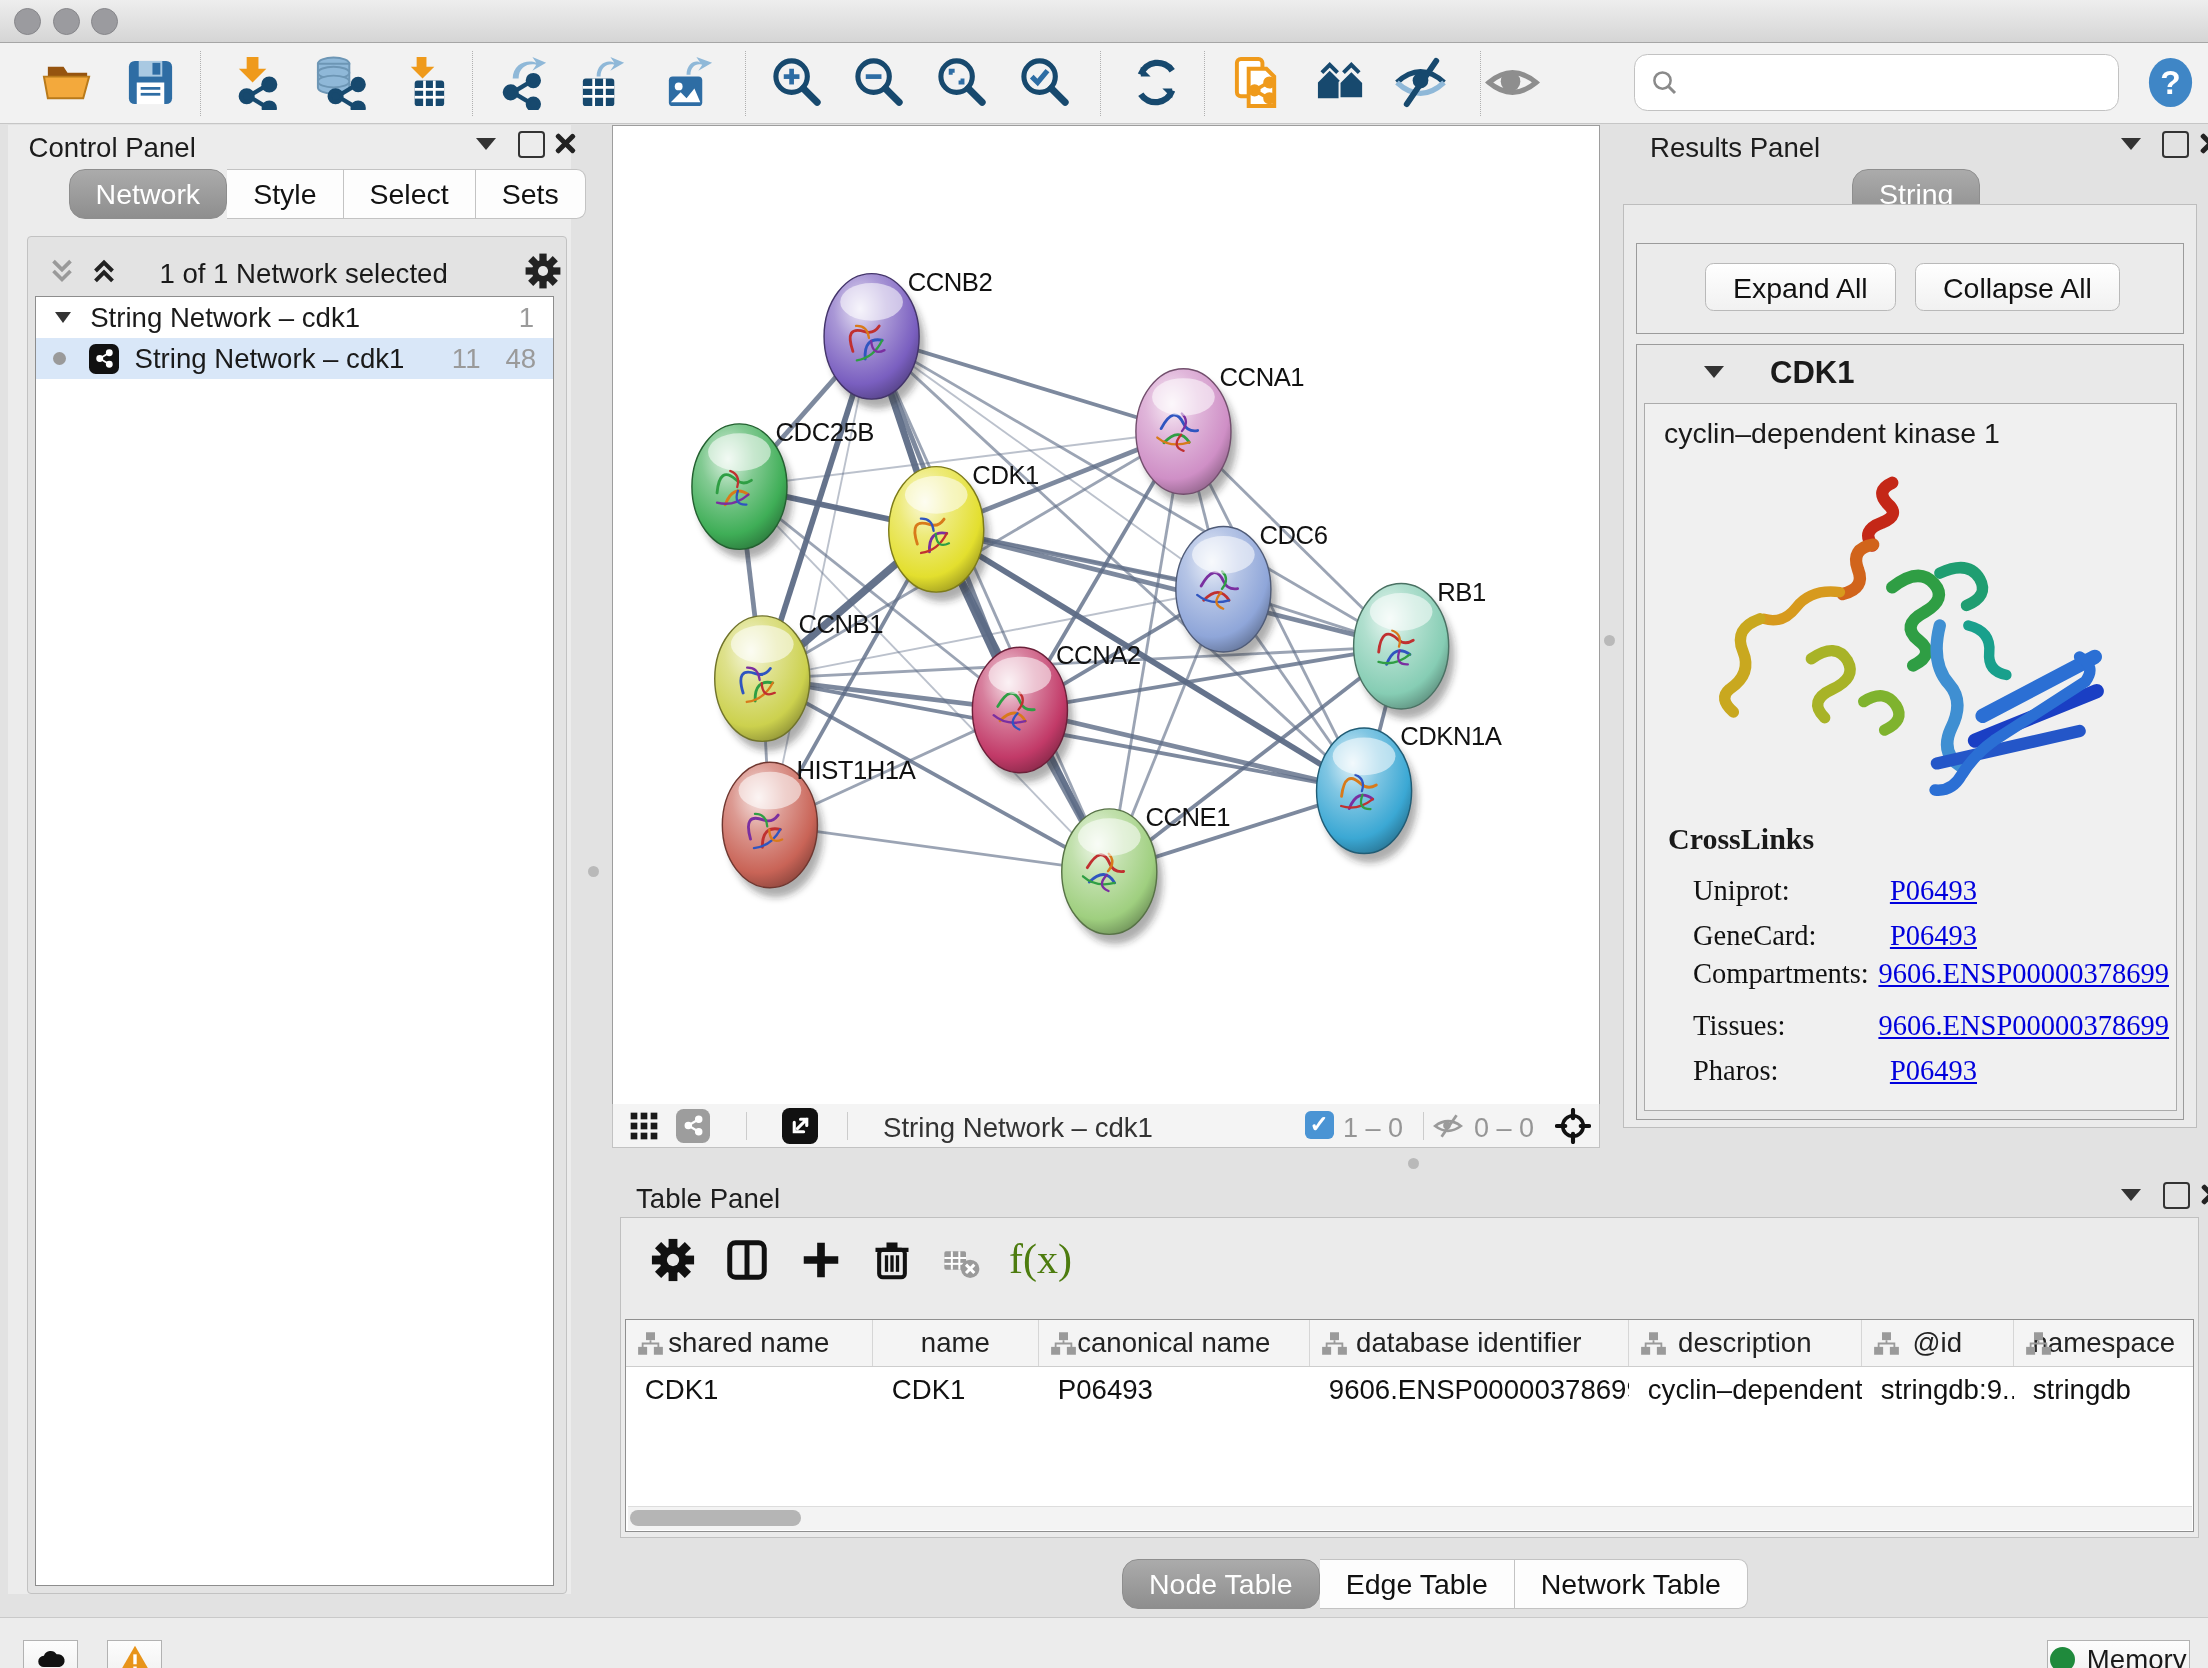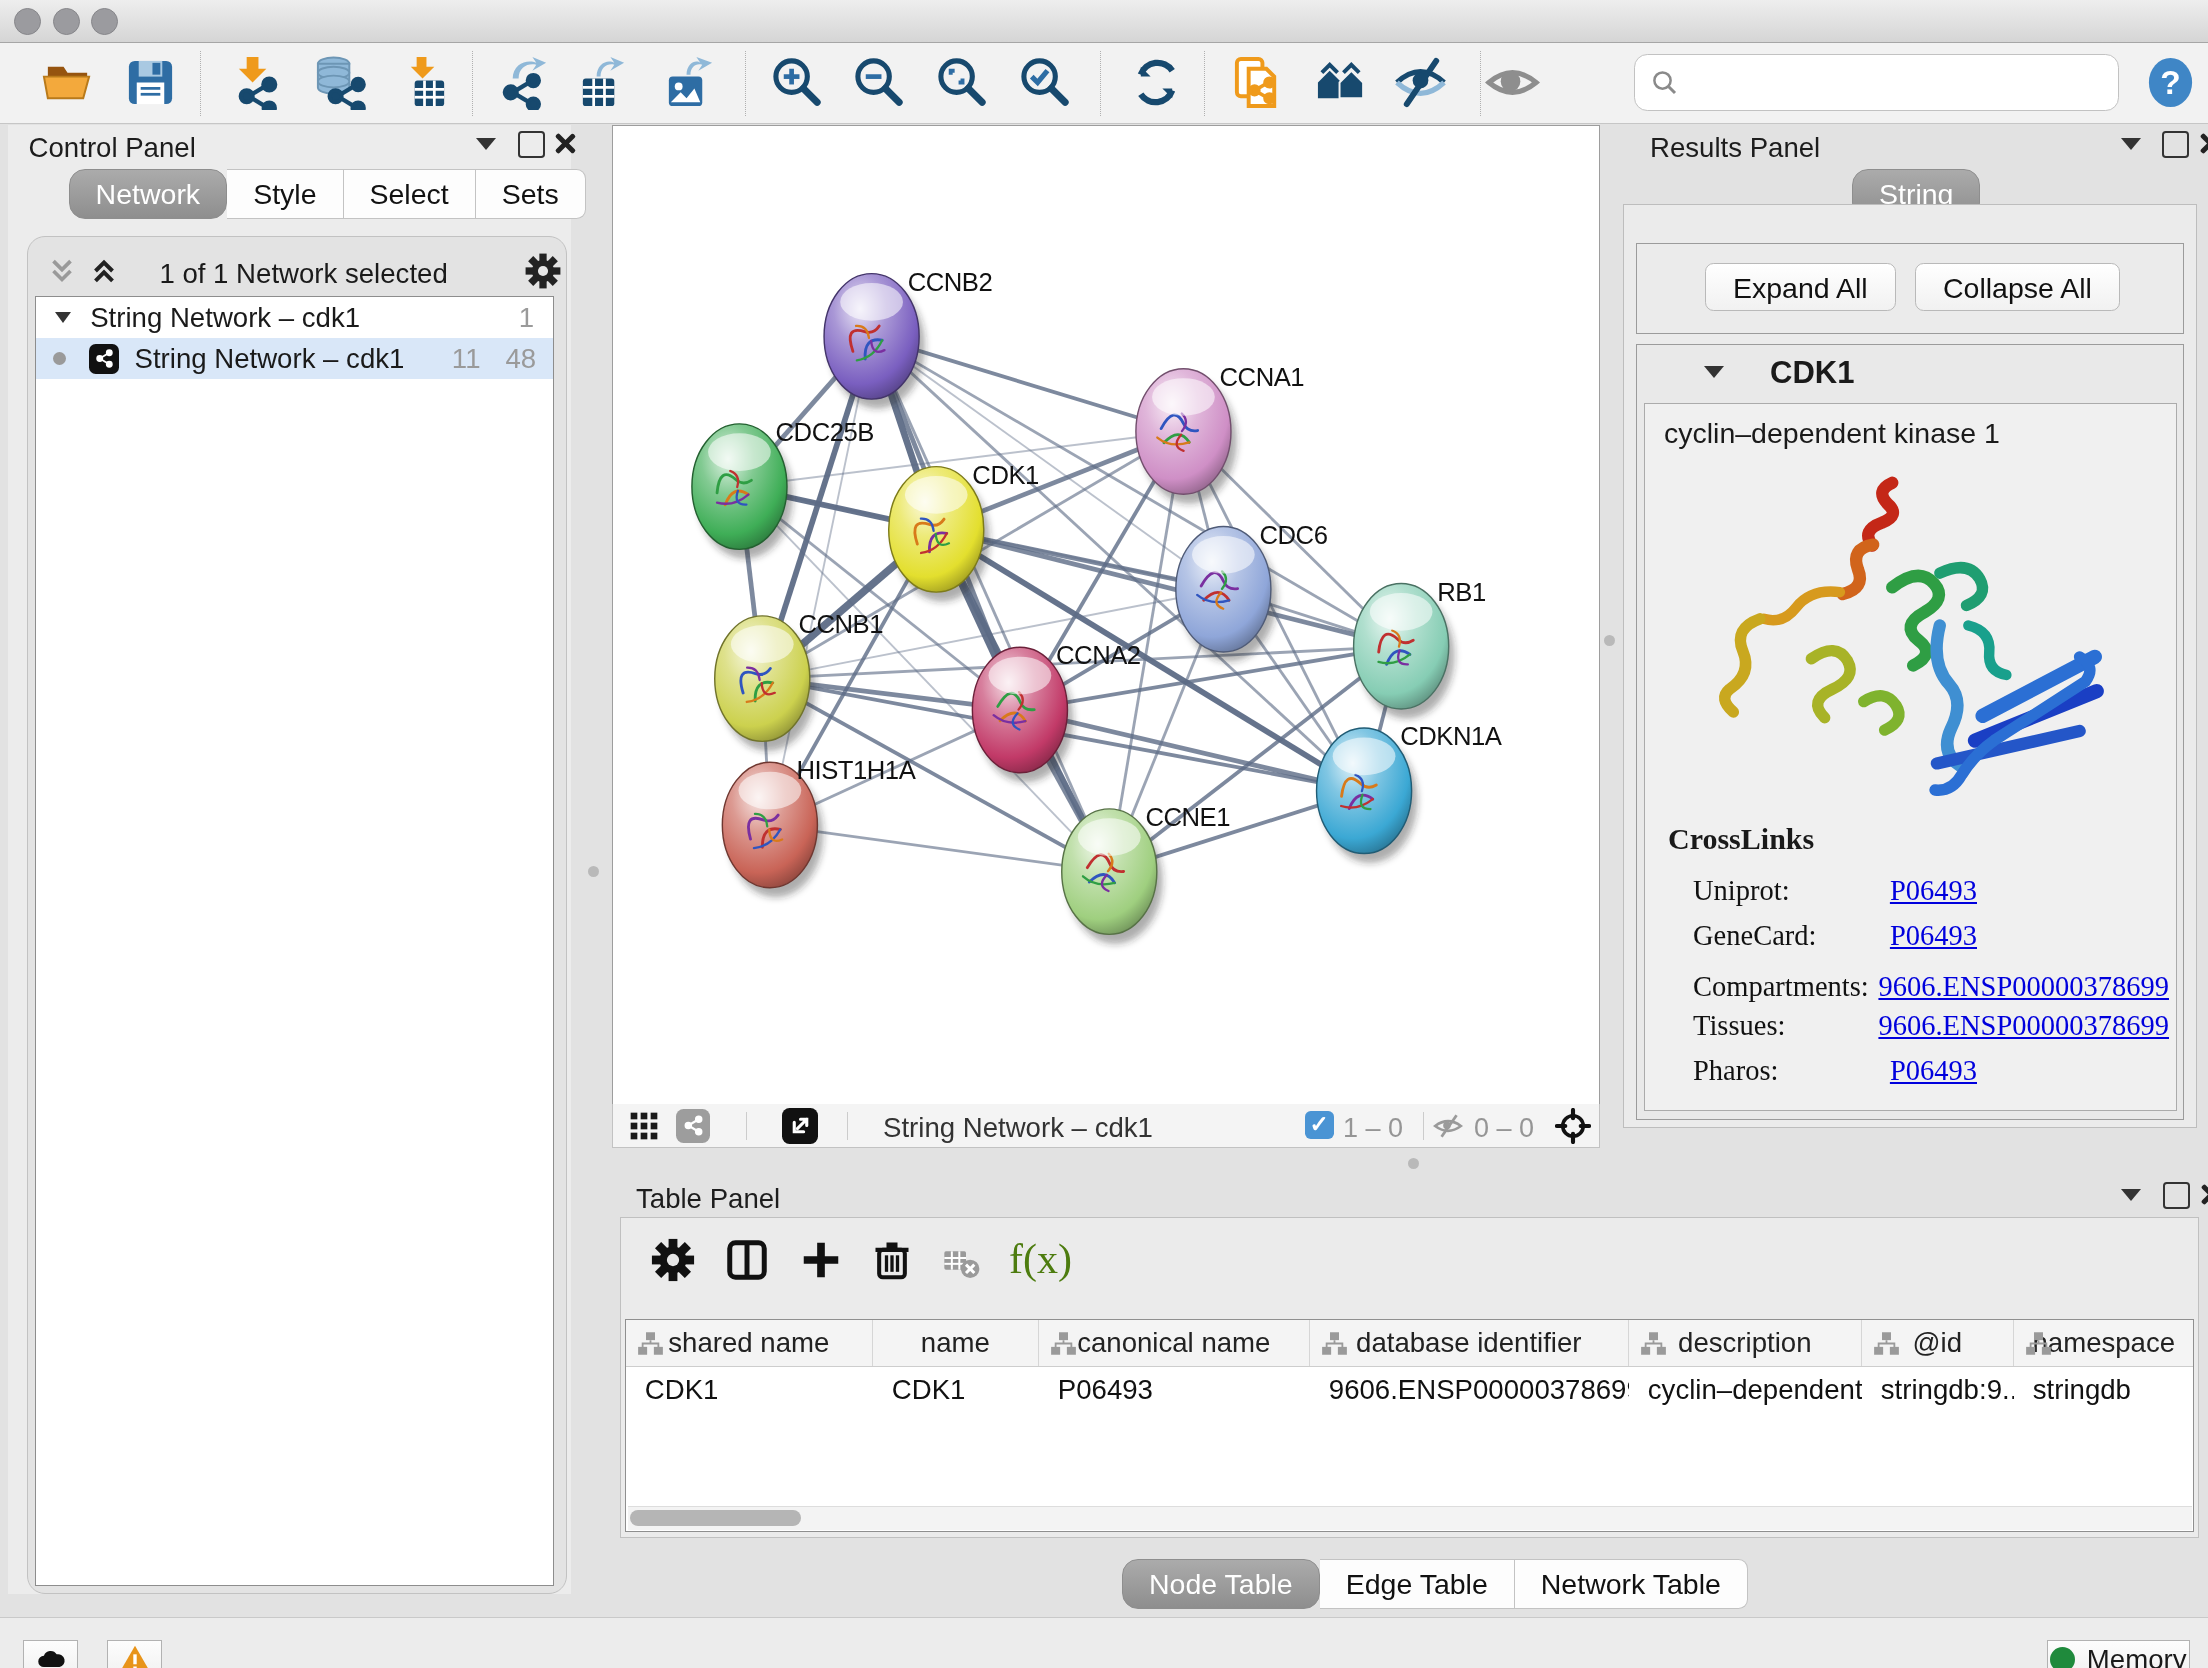--- a/index.html
+++ b/index.html
@@ -30,21 +30,21 @@
   .seg{display:flex;}
   .seg .tab{height:48px;line-height:48px;padding:0 26px;background:#fdfdfd;color:#111;font-size:28.5px;
      border:1px solid #c3c3c3;border-left:none;}
   .seg .tab:first-child{border-left:1px solid #c3c3c3;border-radius:9.5px 0 0 9.5px;}
   .seg .tab:last-child{border-radius:0 9.5px 9.5px 0;}
   .seg .tab.selected{background:linear-gradient(#ababab,#8e8e8e);color:#fff;border-color:#8e8e8e;border-radius:16px;}
   .btn{background:linear-gradient(#ffffff,#f1f1f1);border:1px solid #b9b9b9;border-radius:8.6px;
      font-size:28.5px;height:48px;line-height:48px;padding:0 27px;color:#111;}
   
   .cp-innerpanel{left:27px;top:236px;width:538px;height:1356px;background:#e3e3e3;
-     border:1.9px solid #c2c2c2;border-radius:18px;}
+     border:1.9px solid #c2c2c2;border-radius:4px;}
   .tree-row{height:41px;display:flex;align-items:center;font-size:27.6px;}
   .tree-row .cnt{color:#9a9a9a;}
   .row-selected{background:#d9e7f8;}
   .share-badge{width:30px;height:30px;border-radius:6.7px;background:#111;display:flex;align-items:center;justify-content:center;}
   
   .net-canvas{left:612px;top:125px;width:988px;height:980px;background:#fff;border:1.9px solid #9d9d9d;box-sizing:border-box;}
   .canvas-bar{left:612px;top:1104px;width:988px;height:44px;background:#f4f4f4;border:1.9px solid #c2c2c2;border-top:none;box-sizing:border-box;}
   .cb-sep{top:7.6px;height:28.5px;border-left:1px solid #cccccc;}
   .graytxt{color:#959595;font-size:27px;}
   .checkbox-blue{width:28.5px;height:28.5px;border-radius:5.7px;background:#4a94d4;color:#fff;font-size:23px;
@@ -699,21 +699,21 @@
   <span class="abs serif" style="left:23px;top:418px;font-size:30px;font-weight:bold">CrossLinks</span>
   <div class="abs" id="xlinks" style="left:48px;top:464px;width:476px">
       <div style="display: flex; height: 45px; align-items: center;">
         <span class="serif xlabel">Uniprot:</span>
         <a class="serif xlink" href="#" style="margin-left: auto; margin-right: 192px;">P06493</a>
       </div>
       <div style="display: flex; height: 45px; align-items: center;">
         <span class="serif xlabel">GeneCard:</span>
         <a class="serif xlink" href="#" style="margin-left: auto; margin-right: 192px;">P06493</a>
       </div>
-      <div style="display: flex; height: 45px; align-items: flex-end;">
+      <div style="display: flex; height: 45px; align-items: flex-start;">
         <span class="serif xlabel">Compartments:</span>
         <a class="serif xlink" href="#" style="margin-left: auto; margin-right: 0px;">9606.ENSP00000378699</a>
       </div>
       <div style="display: flex; height: 45px; align-items: center;">
         <span class="serif xlabel">Tissues:</span>
         <a class="serif xlink" href="#" style="margin-left: auto; margin-right: 0px;">9606.ENSP00000378699</a>
       </div>
       <div style="display: flex; height: 45px; align-items: center;">
         <span class="serif xlabel">Pharos:</span>
         <a class="serif xlink" href="#" style="margin-left: auto; margin-right: 192px;">P06493</a>

